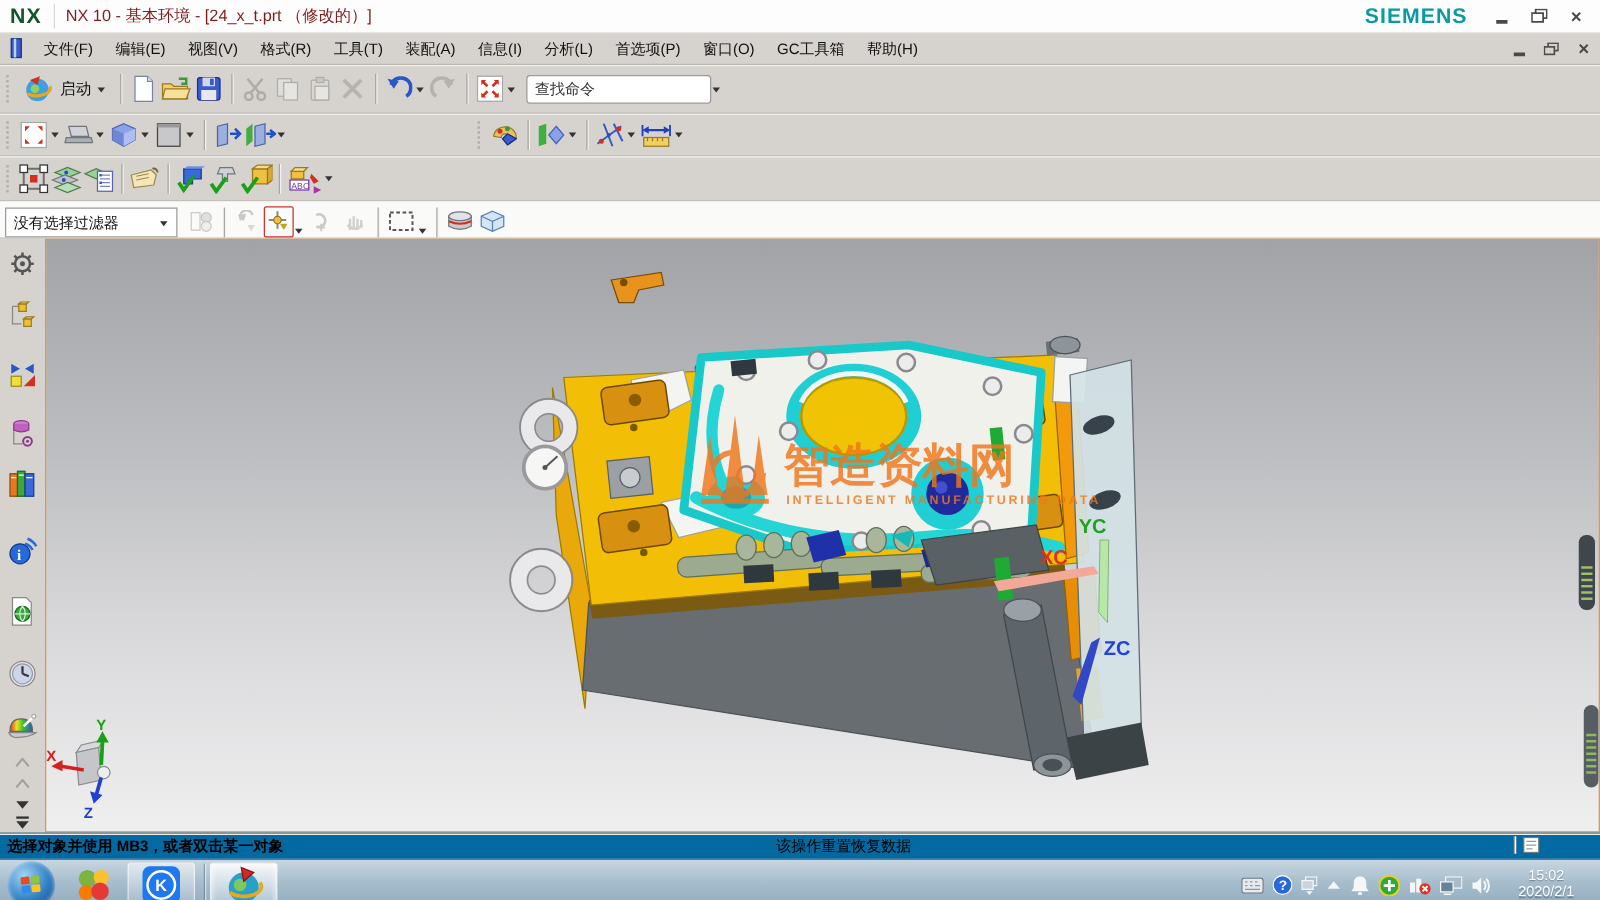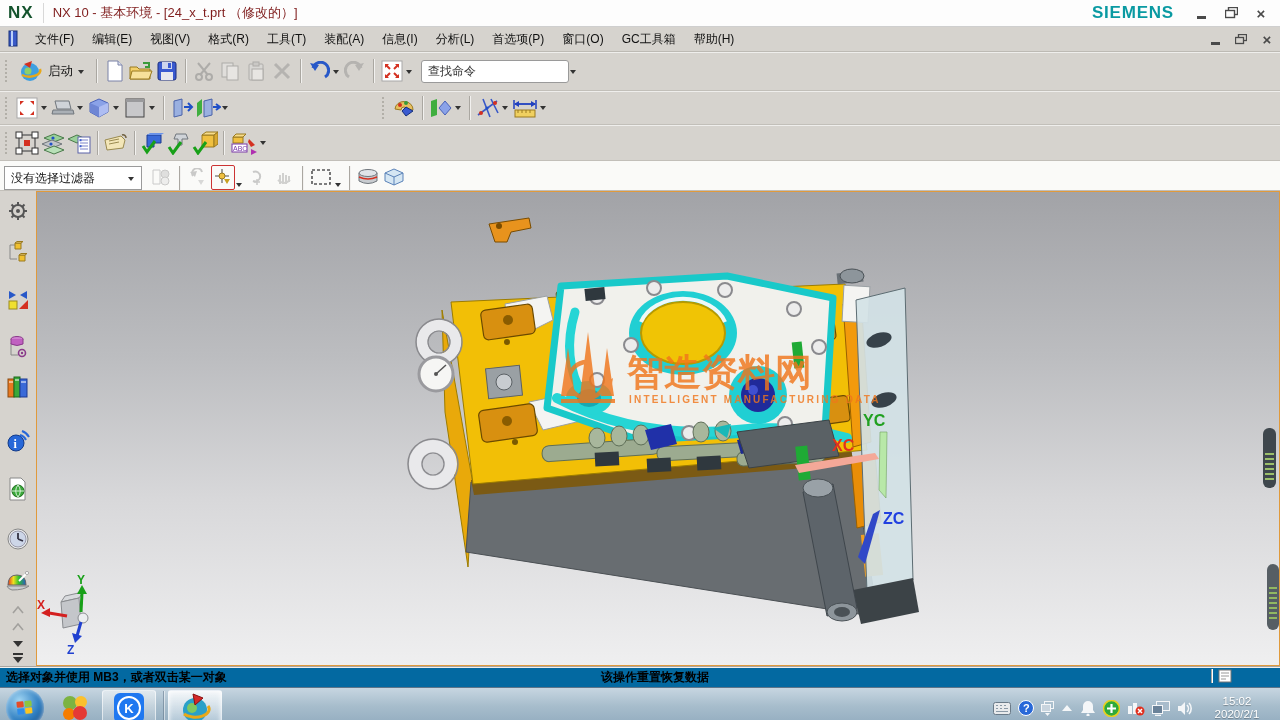--- a/index.html
+++ b/index.html
@@ -40,21 +40,21 @@
   
   .main{display:flex;height:475px;}
   .sidebar{width:36px;background:#d6d3ce;display:flex;flex-direction:column;align-items:center;}
   .sbtn{width:28px;height:26px;display:flex;align-items:center;justify-content:center;}
   .viewport{position:relative;flex:1;border:1px solid #e09a3c;background:linear-gradient(180deg,#a2a3a7 0%,#bcbdc0 35%,#d8d8da 65%,#efeff0 100%);overflow:hidden;}
   .viewport svg.model{position:absolute;left:0;top:0;}
   .view-labels{position:absolute;left:8px;bottom:4px;color:#e8913f;font-size:13.5px;letter-spacing:1px;white-space:nowrap;}
   
   .statusbar{position:relative;height:20px;background:#0369a1;border-top:1px solid #a8a5a0;box-shadow:inset 0 1px 0 #f0efed;display:flex;align-items:center;}
   .status-prompt{padding-left:6px;font-weight:bold;color:#000;}
-  .status-msg{position:absolute;left:601px;color:#000;font-weight:bold;}
+  .status-msg{position:absolute;left:621px;color:#000;}
   .status-right{position:absolute;right:48px;top:2px;display:flex;align-items:center;gap:6px;}
   
   .taskbar{height:40px;background:linear-gradient(#c7d6e1,#a7bdcc 45%,#8fa9bd);border-top:1px solid #5d758a;display:flex;align-items:center;padding:0 2px;}
   .orb{width:38px;height:38px;border-radius:50%;background:radial-gradient(circle at 35% 30%,#9fd4f2,#2f7fc2 55%,#123f75);display:flex;align-items:center;justify-content:center;margin:0 8px 0 4px;box-shadow:inset 0 0 4px rgba(255,255,255,.7);}
   .flag{width:16px;height:14px;display:grid;grid-template-columns:7px 7px;grid-template-rows:6px 6px;gap:1px;transform:rotate(-6deg);}
   .flag i{border-radius:1px;}
   .task-btn{height:34px;min-width:52px;display:flex;align-items:center;justify-content:center;border:1px solid rgba(255,255,255,.6);border-radius:3px;background:linear-gradient(rgba(255,255,255,.5),rgba(255,255,255,.12));margin-right:3px;}
   .task-btn.active{background:linear-gradient(rgba(255,255,255,.8),rgba(210,230,245,.35));box-shadow:inset 0 0 5px rgba(255,255,255,.9);}
   .task-plain{width:46px;height:38px;display:flex;align-items:center;justify-content:center;margin-right:4px;}
   .tsep{width:1px;height:34px;background:rgba(90,110,130,.5);box-shadow:1px 0 0 rgba(255,255,255,.5);margin:0 4px;}

